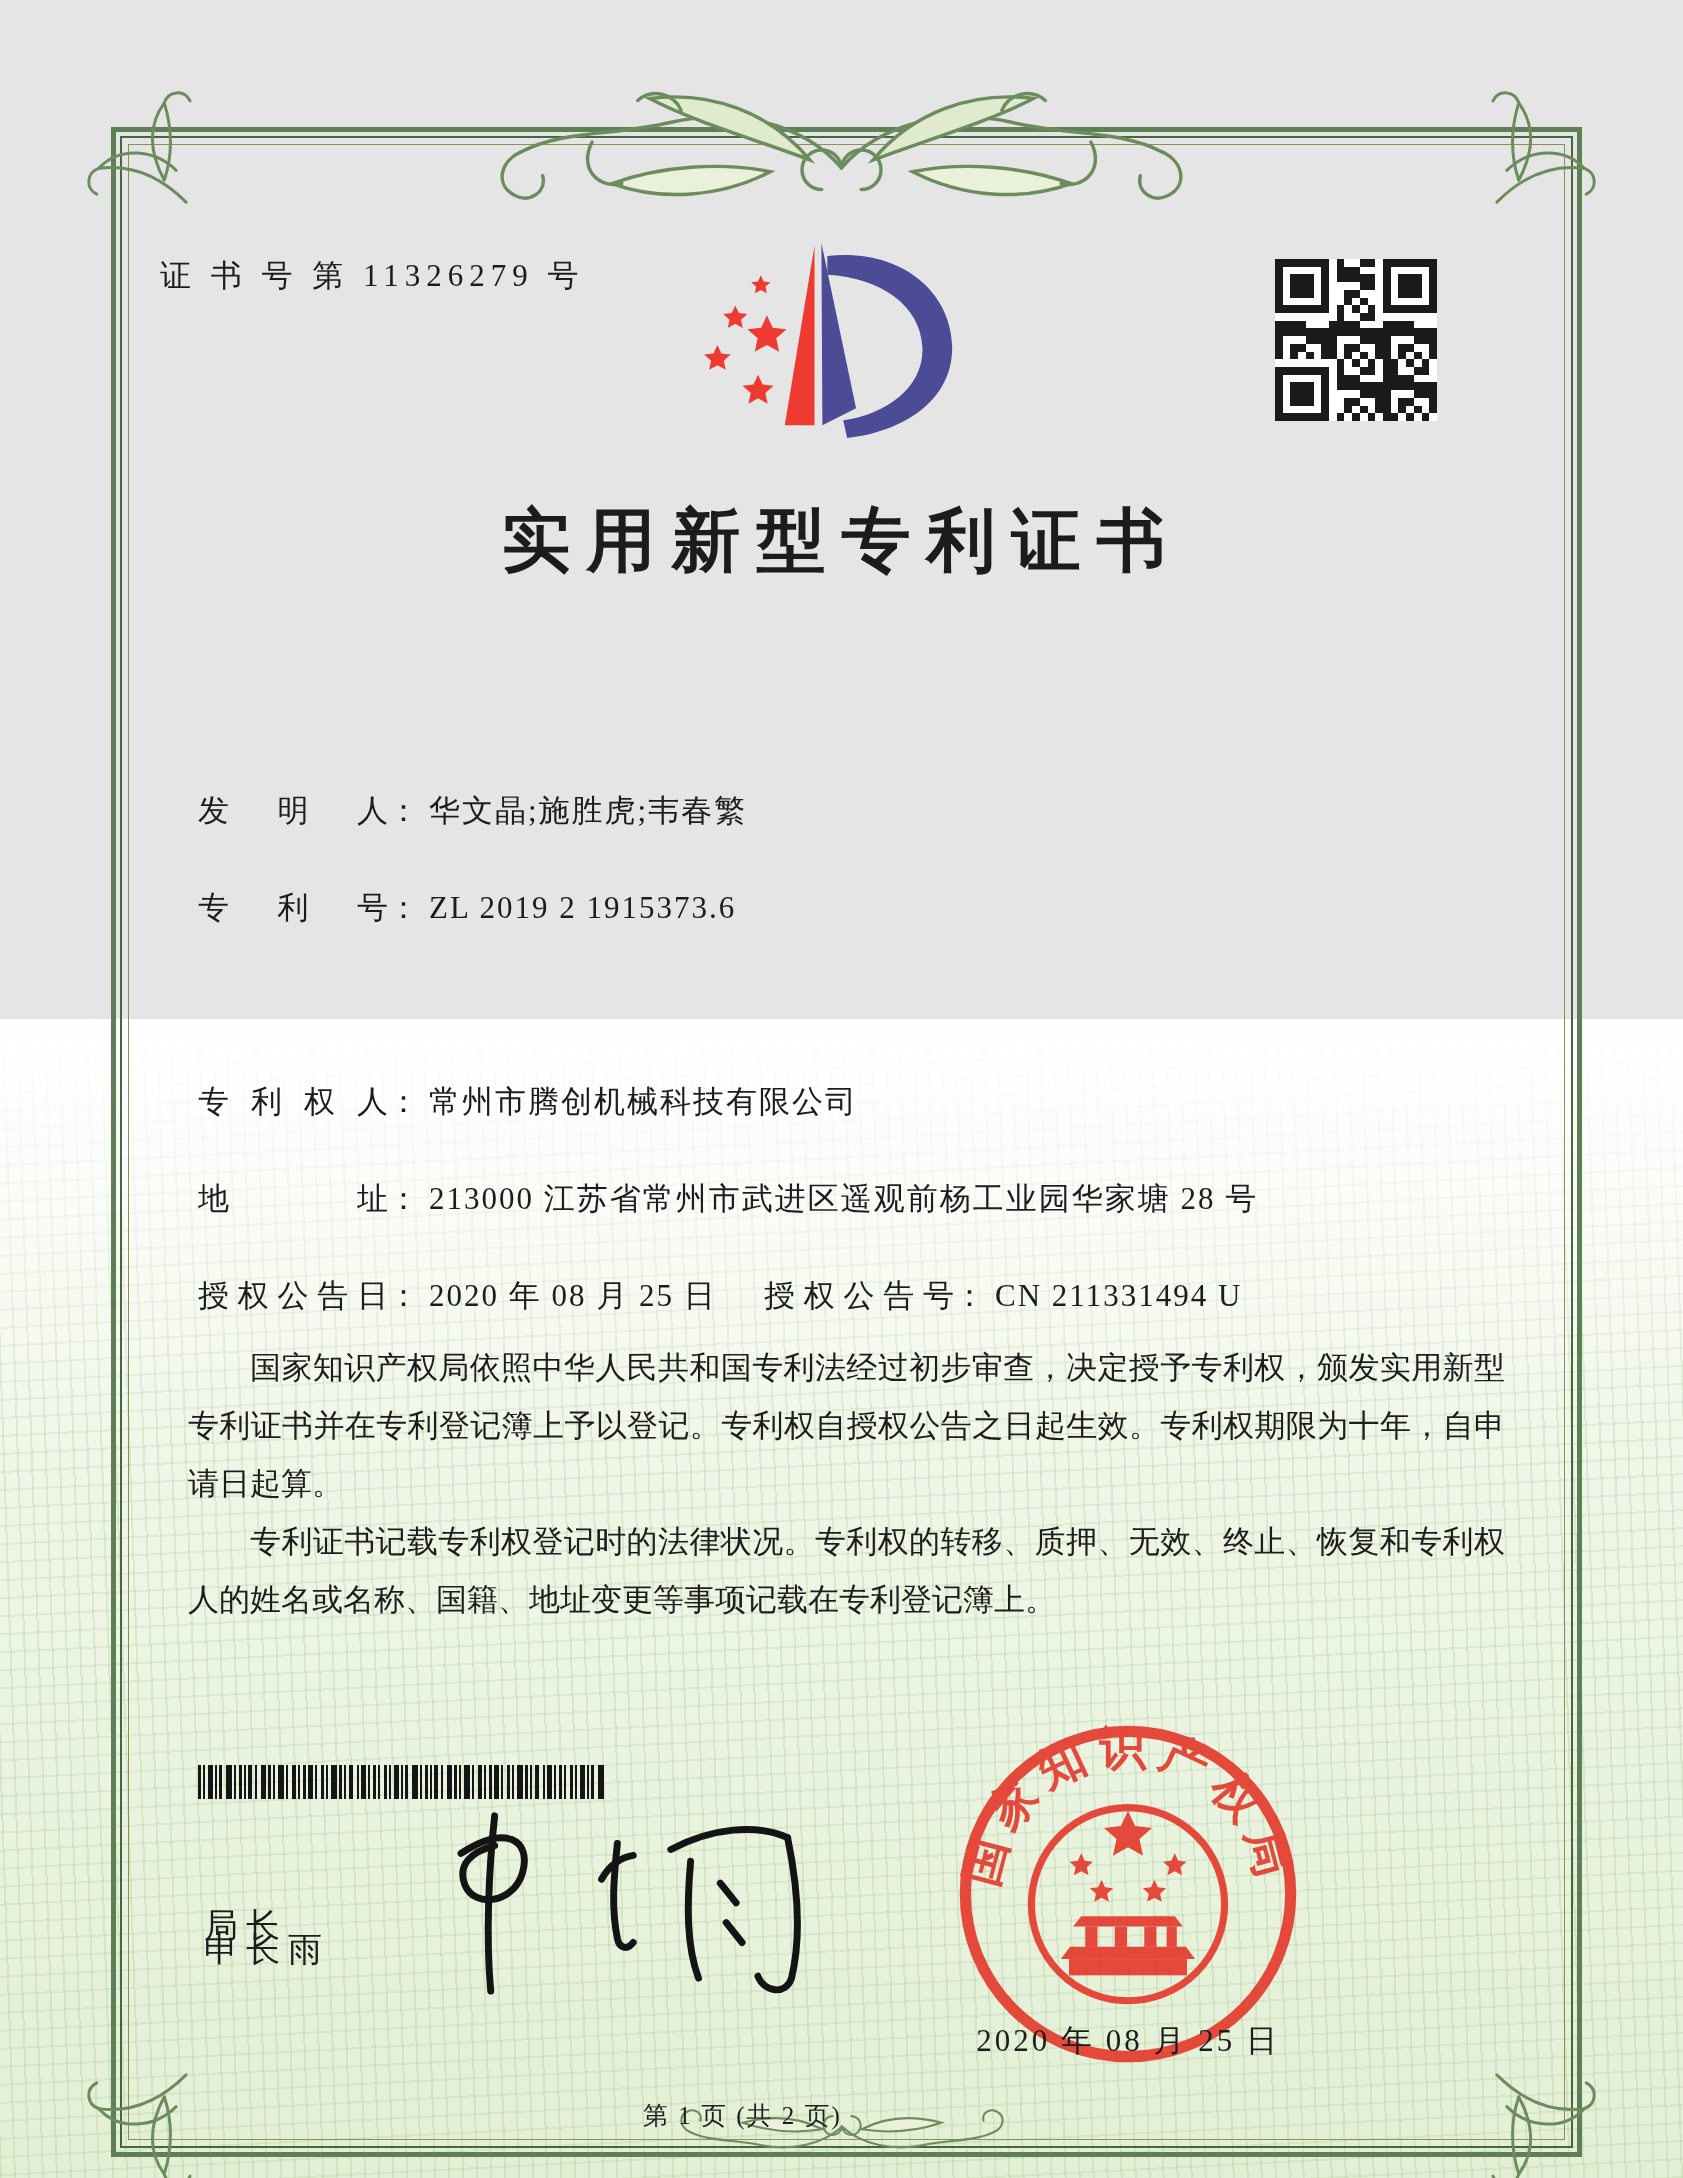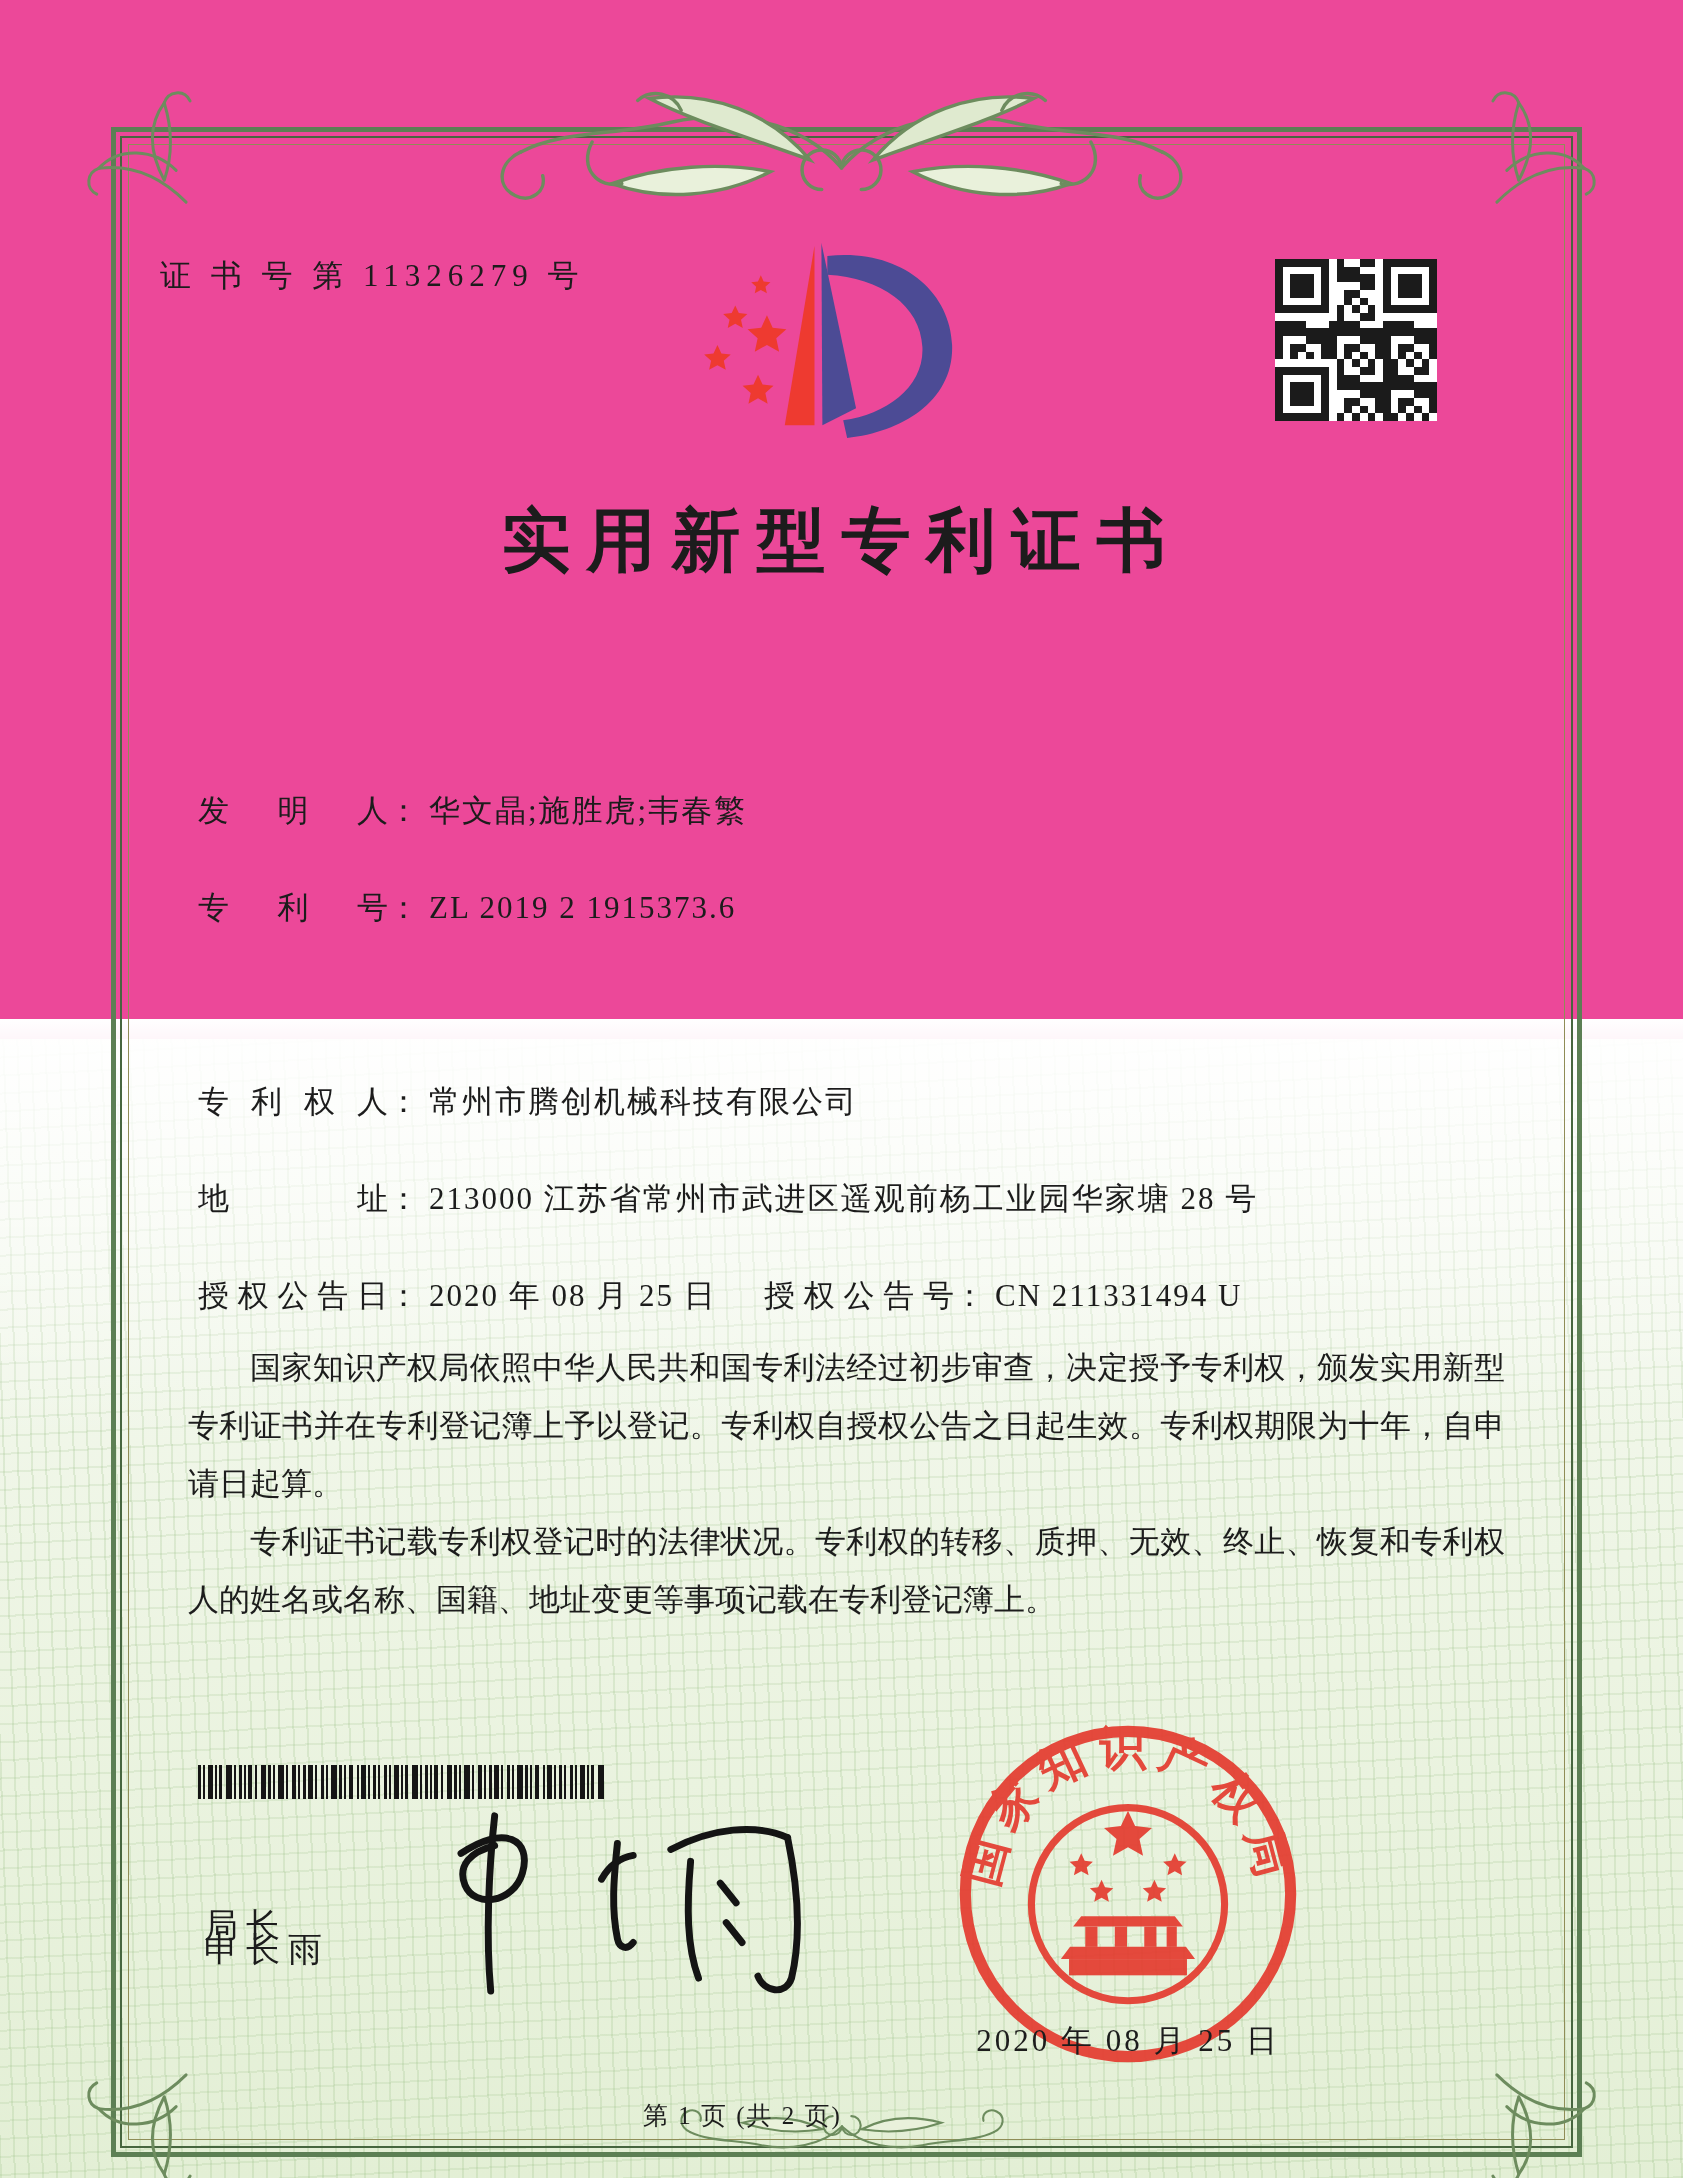--- a/index.html
+++ b/index.html
@@ -1,18 +1,18 @@
 <!DOCTYPE html>
 <html><head>
 <meta charset="utf-8">
 <style>
   html,body{margin:0;padding:0;background:#9a9a9a;}
   #page{
     position:relative; width:1683px; height:2178px; margin:0 auto;
-    background:#ec4899; overflow:hidden;
+    background:#e5e5e5; overflow:hidden;
     font-family:"Liberation Serif","DejaVu Serif",serif; color:#1c1c1c;
   }
   
   #waves{
     position:absolute; left:0; right:0; bottom:0; height:1139px;
     background:
       repeating-linear-gradient(88deg, rgba(141,183,120,.20) 0 2px, rgba(255,255,255,0) 2px 14px),
       repeating-linear-gradient(-3deg, rgba(141,183,120,.16) 0 2px, rgba(255,255,255,0) 2px 18px),
       linear-gradient(180deg,#f7faf3 0%, #ecf4e2 55%, #e3efd5 100%);
   }

